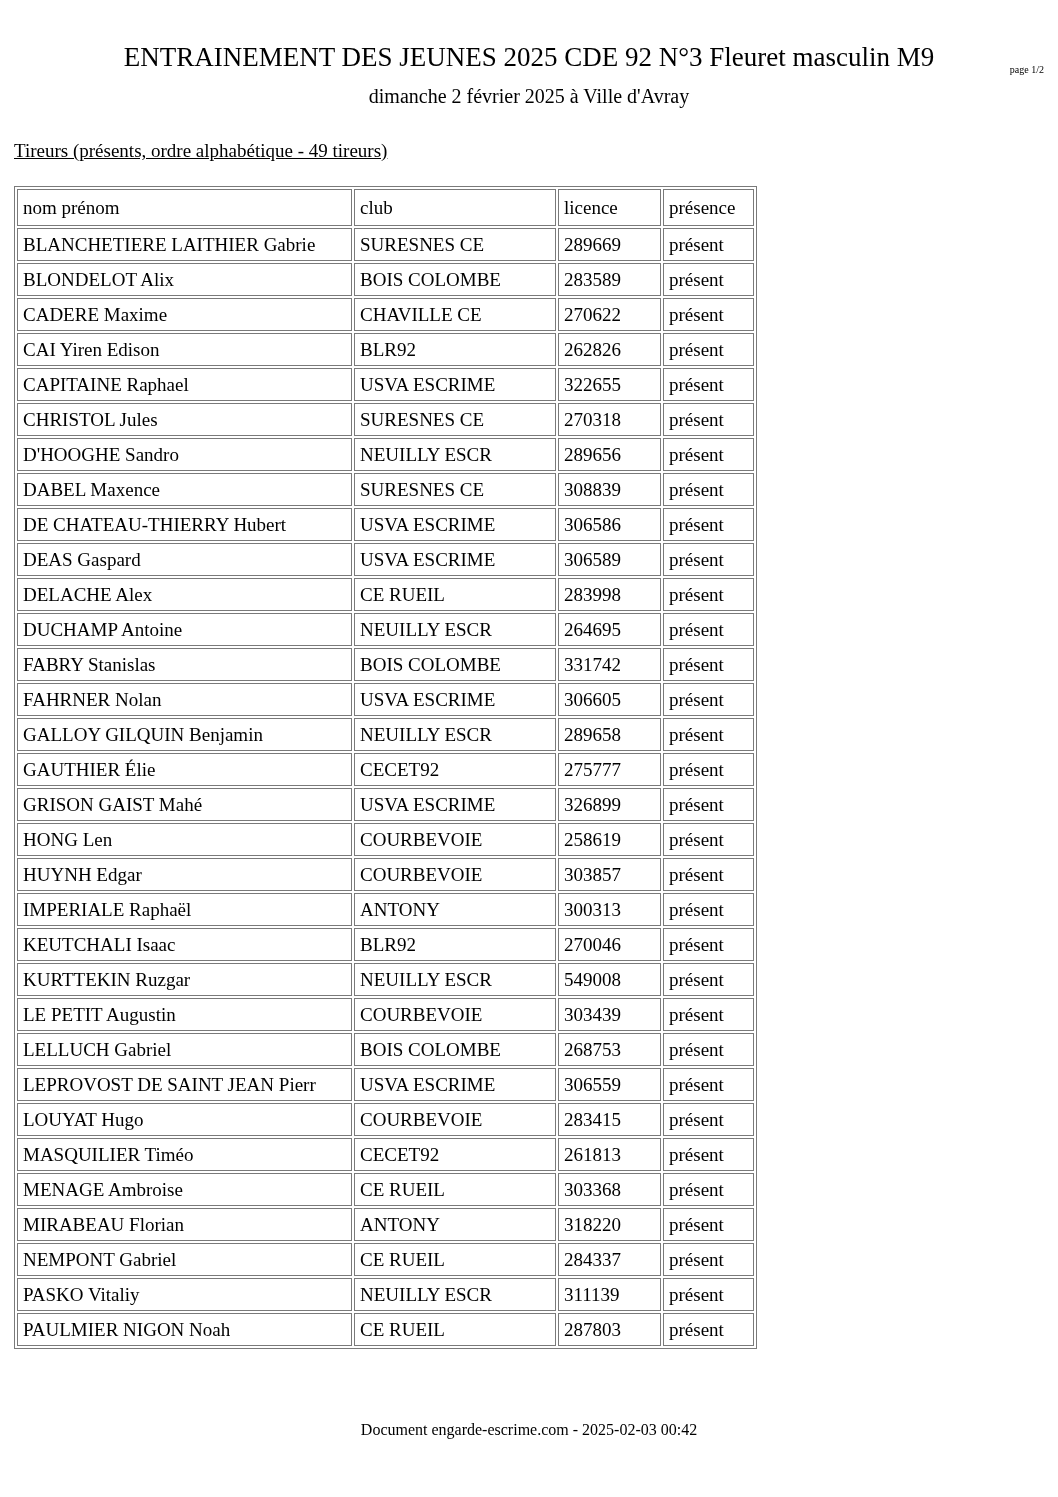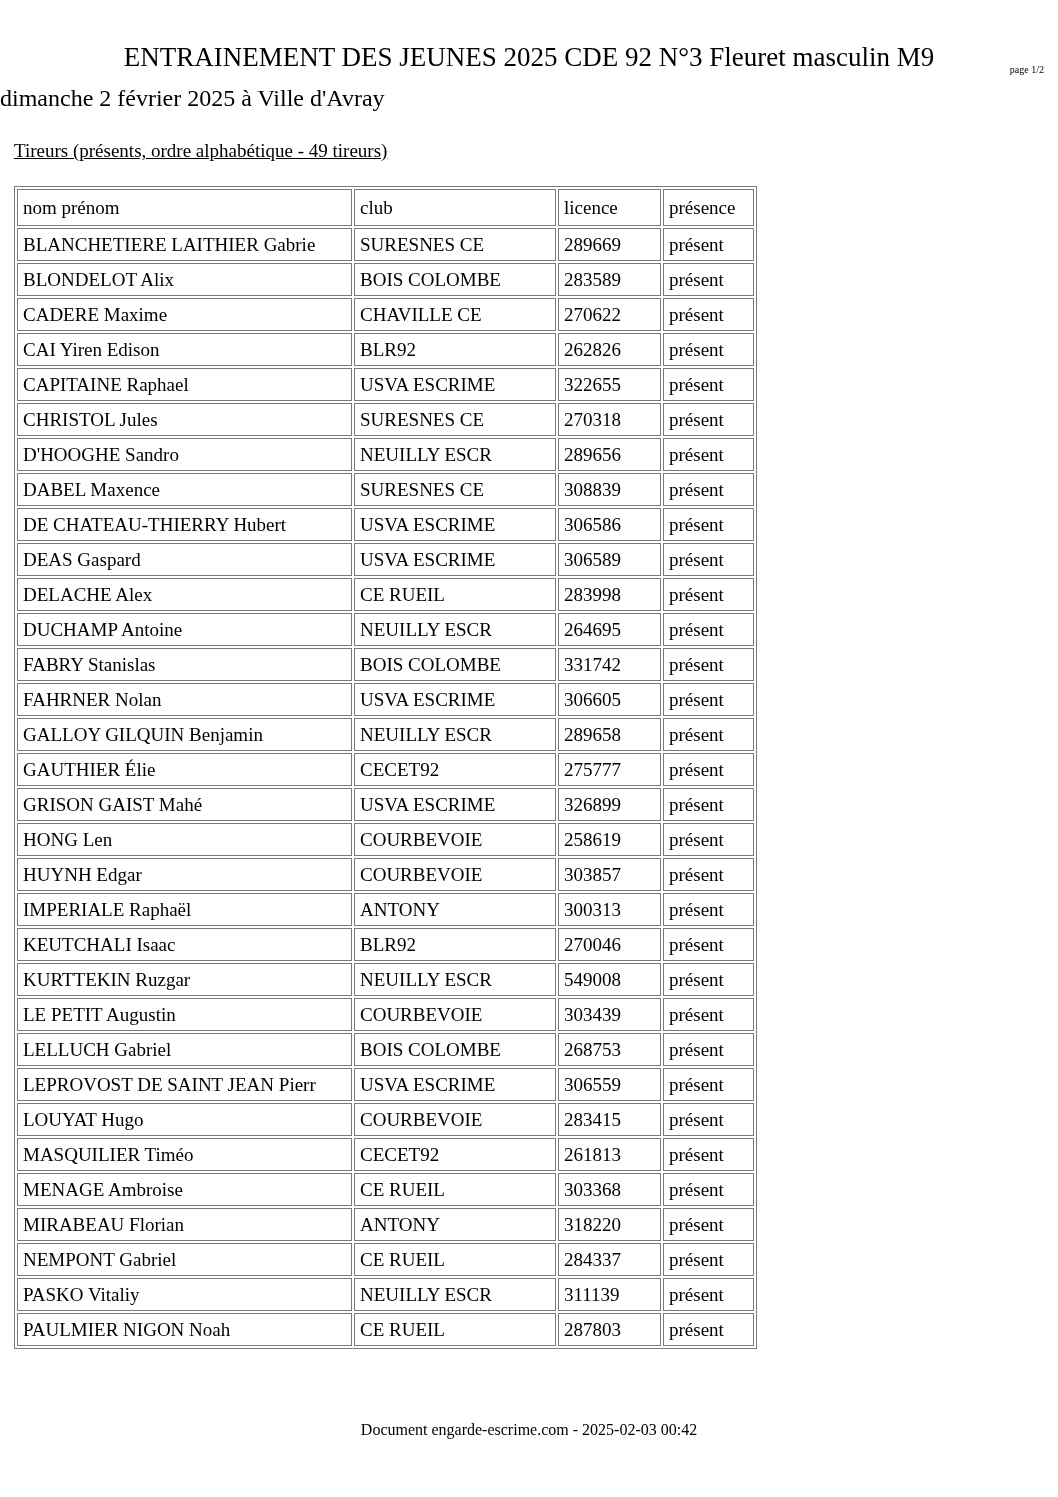--- a/index.html
+++ b/index.html
@@ -30,22 +30,22 @@
     width: 100%;
     text-align: center;
     font-size: 27px;
     white-space: nowrap;
   }
   .doc-subtitle {
     position: absolute;
     top: 85px;
     left: 0;
     width: 100%;
-    text-align: left;
-    font-size: 24px;
+    text-align: center;
+    font-size: 20px;
     white-space: nowrap;
   }
   .section-heading {
     position: absolute;
     top: 140px;
     left: 14px;
     font-size: 19px;
     white-space: nowrap;
     text-decoration: underline;
   }

